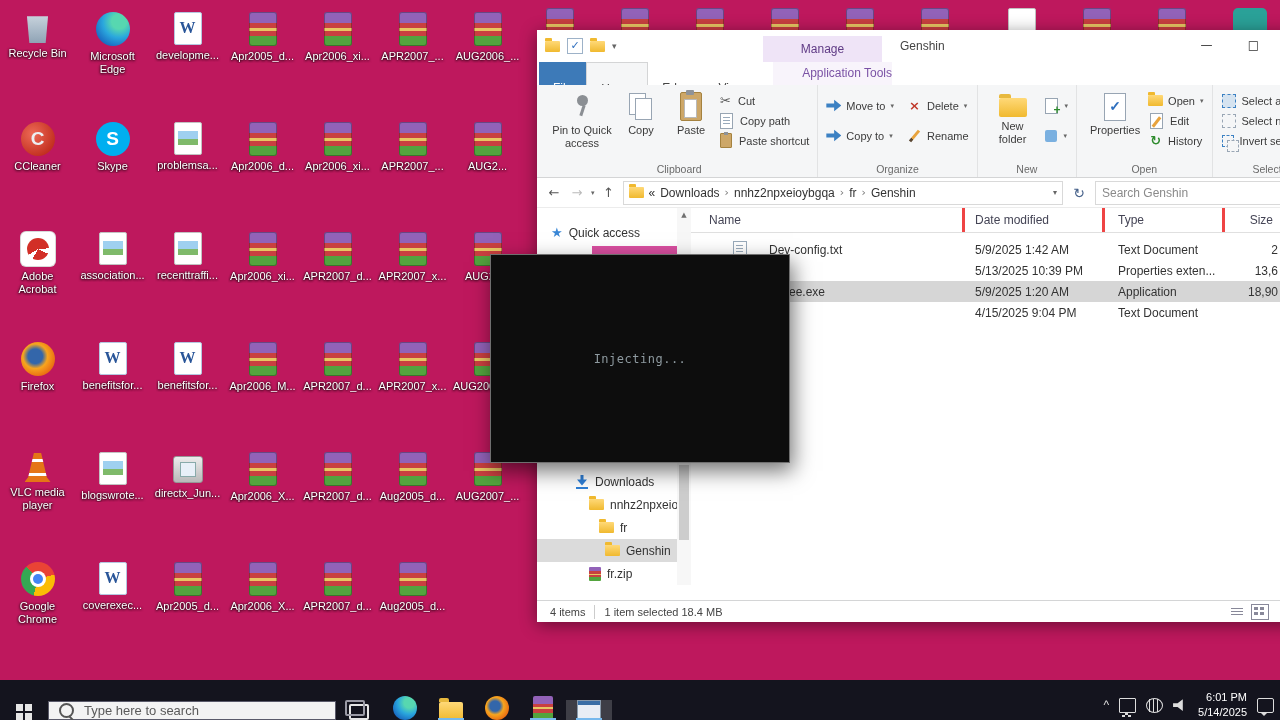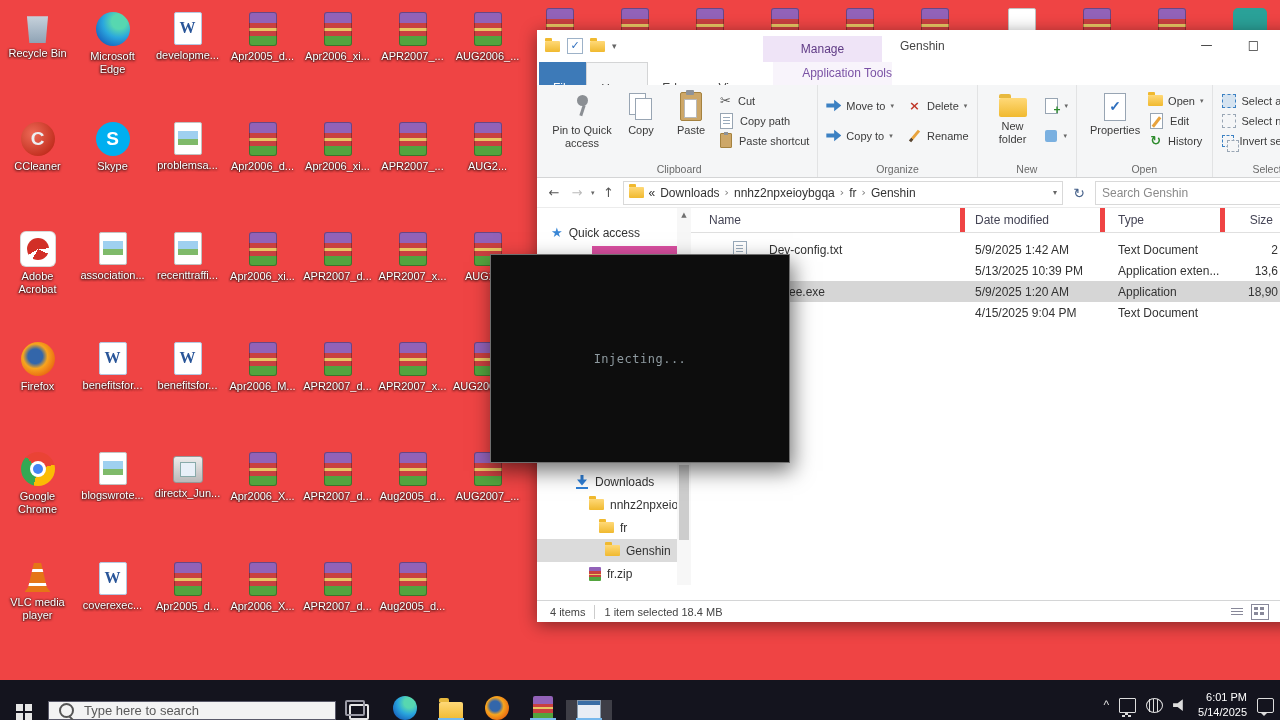--- a/index.html
+++ b/index.html
@@ -1,16 +1,16 @@
 <!DOCTYPE html>
 <html><head>
 <meta charset="utf-8">
 <style>
   html,body{margin:0;padding:0;width:1280px;height:720px;overflow:hidden;font-family:"Liberation Sans",sans-serif;-webkit-user-select:none;user-select:none}
-  #stage{position:relative;width:1280px;height:720px;background:#ef4444;overflow:hidden}
+  #stage{position:relative;width:1280px;height:720px;background:#be185d;overflow:hidden}
   .g{font-family:"DejaVu Sans",sans-serif}
 
   
   #icon-grid{position:absolute;left:0;top:6px;display:grid;grid-auto-flow:column;grid-template-rows:repeat(6,110px);grid-template-columns:repeat(7,75px);z-index:1}
   .dicon{width:75px;display:flex;flex-direction:column;align-items:center;padding-top:4px;box-sizing:border-box}
   .dlabel{font-size:11px;color:#fff;text-align:center;line-height:1.2;text-shadow:0 1px 3px rgba(0,0,0,.95),0 0 2px rgba(0,0,0,.8);padding:0 2px;max-height:27px;overflow:hidden}
   .ic{width:34px;height:34px;margin:2px auto 4px;position:relative;flex:none}
   .ic-rar{width:28px;background:linear-gradient(180deg,#9262b8 0%,#9262b8 32%,#c94040 32%,#c94040 47%,#e7c763 47%,#e7c763 56%,#c94040 56%,#c94040 70%,#53a43e 70%,#53a43e 100%);border-radius:3px;box-shadow:inset 0 0 0 1px rgba(0,0,0,.28)}
   .ic-word{background:#fff;border:1px solid #b5c7e0;border-radius:2px;width:26px;height:31px;margin-top:2px}
   .ic-word::after{content:"W";position:absolute;left:0;right:0;top:6px;text-align:center;font-weight:bold;font-size:16px;color:#2a5699;font-family:"Liberation Serif",serif}
@@ -123,21 +123,21 @@
   .dl-ic{width:14px;height:14px;position:relative;flex:none}
   .dl-ic::before{content:"";position:absolute;left:2px;top:0;right:2px;bottom:3px;background:#2f7fd6;clip-path:polygon(35% 0,65% 0,65% 45%,100% 45%,50% 100%,0 45%,35% 45%)}
   .dl-ic::after{content:"";position:absolute;left:1px;right:1px;bottom:0;height:2px;background:#2f7fd6}
   .rar-mini{width:12px;height:14px;flex:none;background:linear-gradient(180deg,#9262b8 0 32%,#c94040 32% 47%,#e7c763 47% 56%,#c94040 56% 70%,#53a43e 70% 100%);border-radius:1px}
   .nav-scroll{position:absolute;left:140px;top:0;width:14px;bottom:0;background:#f7f7f7}
   .ns-btn{height:14px;text-align:center;font-size:7px;color:#707070;line-height:14px;font-family:"DejaVu Sans",sans-serif}
   .ns-thumb{position:absolute;left:2px;right:2px;top:257px;height:75px;background:#cdcdcd}
 
   .files{position:absolute;left:154px;top:0;right:0;bottom:0}
   .fhead{display:flex;height:24px;border-bottom:1px solid #e0e0e0;color:#445;font-size:12px;align-items:center}
-  .fh{box-sizing:border-box;border-right:5px solid #ef4444;height:100%;display:flex;align-items:center}
+  .fh{box-sizing:border-box;border-right:3px solid #ef4444;height:100%;display:flex;align-items:center}
   .fh.c-name{width:274px;padding-left:18px}
   .fh.c-date{width:140px;padding-left:10px}
   .fh.c-type{width:120px;padding-left:13px}
   .fh.c-size{width:70px;justify-content:flex-end;padding-right:22px;border-right:none}
   .frow{display:flex;height:21px;align-items:center;font-size:12px;color:#333;margin-top:0}
   .frow.first{margin-top:6px}
   .frow.sel{background:#d6d6d6}
   .fc{box-sizing:border-box;display:flex;align-items:center;overflow:hidden;white-space:nowrap}
   .fc.c-name{width:274px;padding-left:42px;gap:22px}
   .fc.c-date{width:140px;padding-left:10px;color:#333}
@@ -218,26 +218,26 @@
       </div>
     <div class="dicon">
         <div class="ic ic-acrobat"></div>
         <div class="dlabel">Adobe Acrobat</div>
       </div>
     <div class="dicon">
         <div class="ic ic-firefox"></div>
         <div class="dlabel">Firefox</div>
       </div>
     <div class="dicon">
+        <div class="ic ic-vlc"></div>
+        <div class="dlabel">VLC media player</div>
+      </div>
+    <div class="dicon">
         <div class="ic ic-chrome"></div>
         <div class="dlabel">Google Chrome</div>
-      </div>
-    <div class="dicon">
-        <div class="ic ic-vlc"></div>
-        <div class="dlabel">VLC media player</div>
       </div>
     <div class="dicon">
         <div class="ic ic-edge"></div>
         <div class="dlabel">Microsoft Edge</div>
       </div>
     <div class="dicon">
         <div class="ic ic-skype"></div>
         <div class="dlabel">Skype</div>
       </div>
     <div class="dicon">
@@ -587,21 +587,21 @@
           <div class="fc c-date">5/9/2025 1:42 AM</div>
           <div class="fc c-type">Text Document</div>
           <div class="fc c-size">2</div>
         </div>
         <div class="frow">
           <div class="fc c-name">
               <span class="fi-exe"></span>
               <span>.dll</span>
             </div>
           <div class="fc c-date">5/13/2025 10:39 PM</div>
-          <div class="fc c-type">Application exten...</div>
+          <div class="fc c-type">Properties exten...</div>
           <div class="fc c-size">13,6</div>
         </div>
         <div class="frow sel">
           <div class="fc c-name">
               <span class="fi-exe"></span>
               <span>eFree.exe</span>
             </div>
           <div class="fc c-date">5/9/2025 1:20 AM</div>
           <div class="fc c-type">Application</div>
           <div class="fc c-size">18,90</div>

